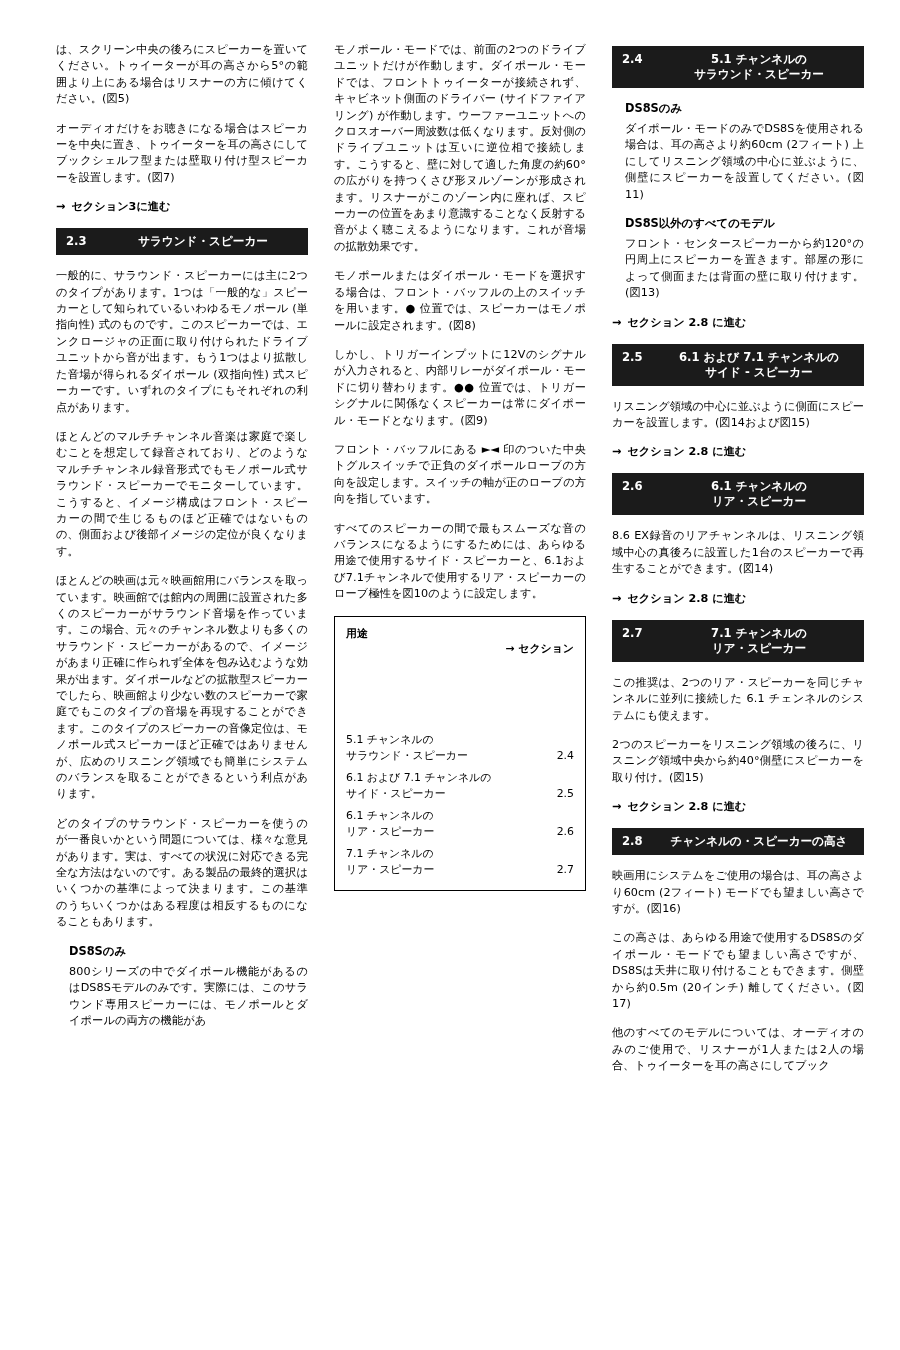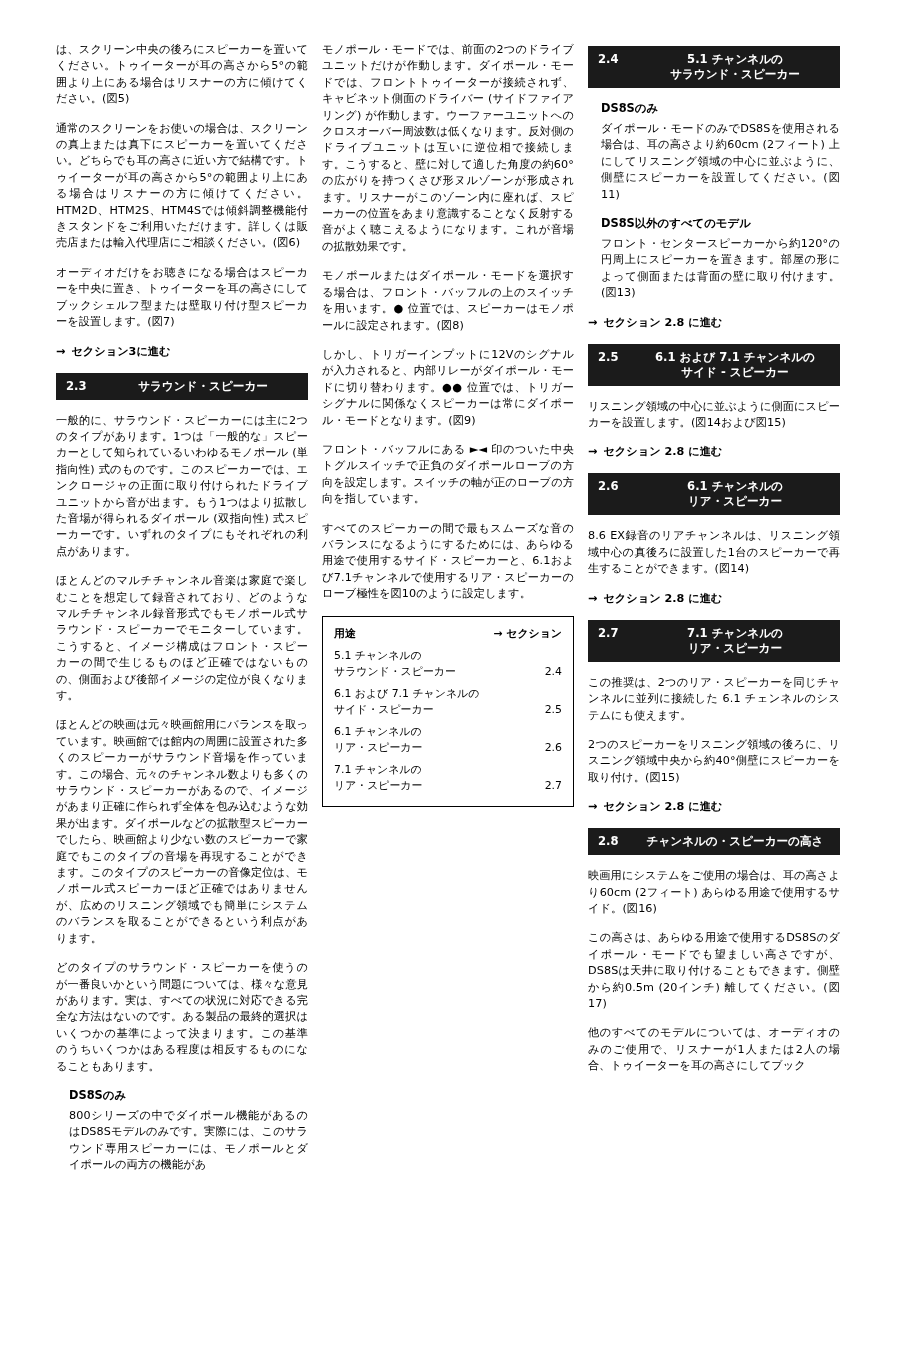--- a/index.html
+++ b/index.html
@@ -15,21 +15,21 @@
   }
   .page {
     position: relative;
     width: 900px;
     height: 1350px;
     box-sizing: border-box;
     padding: 42px 46px 30px 56px;
   }
   .columns {
     display: flex;
-    gap: 14px;
+    gap: 26px;
     height: 100%;
   }
   .col {
     width: 252px;
     flex: 0 0 252px;
   }
   p, .para {
     font-size: 11.2px;
     line-height: 16.4px;
     margin: 0 0 13px 0;
@@ -83,41 +83,41 @@
     padding: 9px 11px 6px 11px;
     margin: 6px 0 0 0;
     font-size: 10.9px;
     line-height: 15.5px;
   }
   .tablebox .thead {
     display: flex;
     font-weight: bold;
     border-bottom: 0px;
     margin-bottom: 7px;
+    flex-direction: column;
   }
   .tablebox .thead .c1 { flex: 1 1 auto; }
   .tablebox .thead .c2 { flex: 0 0 84px; text-align: right; }
   .tablebox .trow {
     display: flex;
     margin-bottom: 7px;
     align-items: flex-end;
   }
   .tablebox .trow .c1 { flex: 1 1 auto; line-height: 15.5px; }
   .tablebox .trow .c2 { flex: 0 0 50px; text-align: right; }
   .nobreak { white-space: pre-wrap; }
 </style>
 </head>
 <body>
 
 <div class="page">
   <div class="columns">
 
     <div class="col">
       <p>は、スクリーン中央の後ろにスピーカーを置いてください。トゥイーターが耳の高さから5°の範囲より上にある場合はリスナーの方に傾けてください。(図5)</p>
-      <p>通常のスクリーンをお使いの場合は、スクリーンの真上または真下にスピーカーを置いてください。どちらでも耳の高さに近い方で結構です。トゥイーターが耳の高さから5°の範囲より上にある場合はリスナーの方に傾けてください。HTM2D、HTM2S、HTM4Sでは傾斜調整機能付きスタンドをご利用いただけます。詳しくは販売店または輸入代理店にご相談ください。(図6)</p>
       <p>オーディオだけをお聴きになる場合はスピーカーを中央に置き、トゥイーターを耳の高さにしてブックシェルフ型または壁取り付け型スピーカーを設置します。(図7)</p>
 
       <div class="arrow-line">
         <span class="ar">→</span><span>セクション3に進む</span>
       </div>
 
       <div class="sec-head">
         <span class="num">2.3</span>
         <span class="ttl">サラウンド・スピーカー</span>
       </div>
@@ -219,19 +219,19 @@
       <p>この推奨は、2つのリア・スピーカーを同じチャンネルに並列に接続した 6.1 チェンネルのシステムにも使えます。</p>
       <p>2つのスピーカーをリスニング領域の後ろに、リスニング領域中央から約40°側壁にスピーカーを取り付け。(図15)</p>
       <div class="arrow-line">
         <span class="ar">→</span><span>セクション 2.8 に進む</span>
       </div>
 
       <div class="sec-head">
         <span class="num">2.8</span>
         <span class="ttl">チャンネルの・スピーカーの高さ</span>
       </div>
-      <p>映画用にシステムをご使用の場合は、耳の高さより60cm (2フィート) あらゆる用途で使用するサイド。(図16)</p>
+      <p>映画用にシステムをご使用の場合は、耳の高さより60cm (2フィート) モードでも望ましい高さですが。(図16)</p>
       <p>この高さは、あらゆる用途で使用するDS8Sのダイポール・モードでも望ましい高さですが、DS8Sは天井に取り付けることもできます。側壁から約0.5m (20インチ) 離してください。(図17)</p>
       <p>他のすべてのモデルについては、オーディオのみのご使用で、リスナーが1人または2人の場合、トゥイーターを耳の高さにしてブック</p>
     </div>
 
   </div>
 </div>
 
 </body></html>

